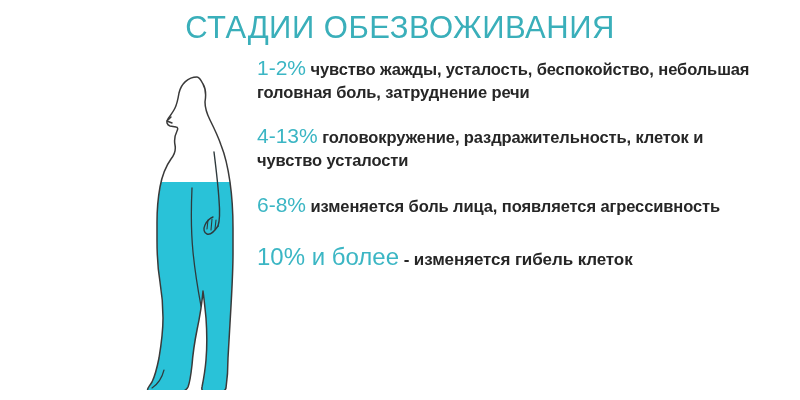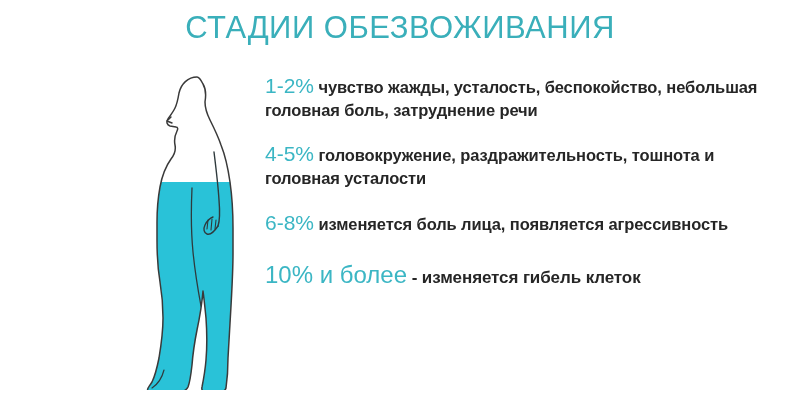--- a/index.html
+++ b/index.html
@@ -44,23 +44,22 @@
   .figure-wrap svg {
     display: block;
     width: 120px;
     height: 330px;
   }
 
   
   .stages {
     position: absolute;
     left: 257px;
-    top: 74px;
+    top: 56px;
     width: 510px;
-    margin-left: 8px;
   }
 
   .stage {
     font-family: "Liberation Sans", sans-serif;
     color: #262626;
     font-weight: bold;
     font-size: 16.5px;
     line-height: 23px;
     letter-spacing: -0.1px;
   }
@@ -171,22 +170,22 @@
   </div>
 
   <div class="stages">
 
     <div class="stage stage-1">
       <span class="pct">1-2%</span>
       <span>чувство жажды, усталость, беспокойство, небольшая головная боль, затруднение речи</span>
     </div>
 
     <div class="stage stage-2">
-      <span class="pct">4-5%</span>
-      <span>головокружение, раздражительность, тошнота и головная усталости</span>
+      <span class="pct">4-13%</span>
+      <span>головокружение, раздражительность, клеток и чувство усталости</span>
     </div>
 
     <div class="stage stage-3">
       <span class="pct">6-8%</span>
       <span>изменяется боль лица, появляется агрессивность</span>
     </div>
 
     <div class="stage stage-4">
       <span class="pct">10% и более</span>
       <span class="dash">-</span>

